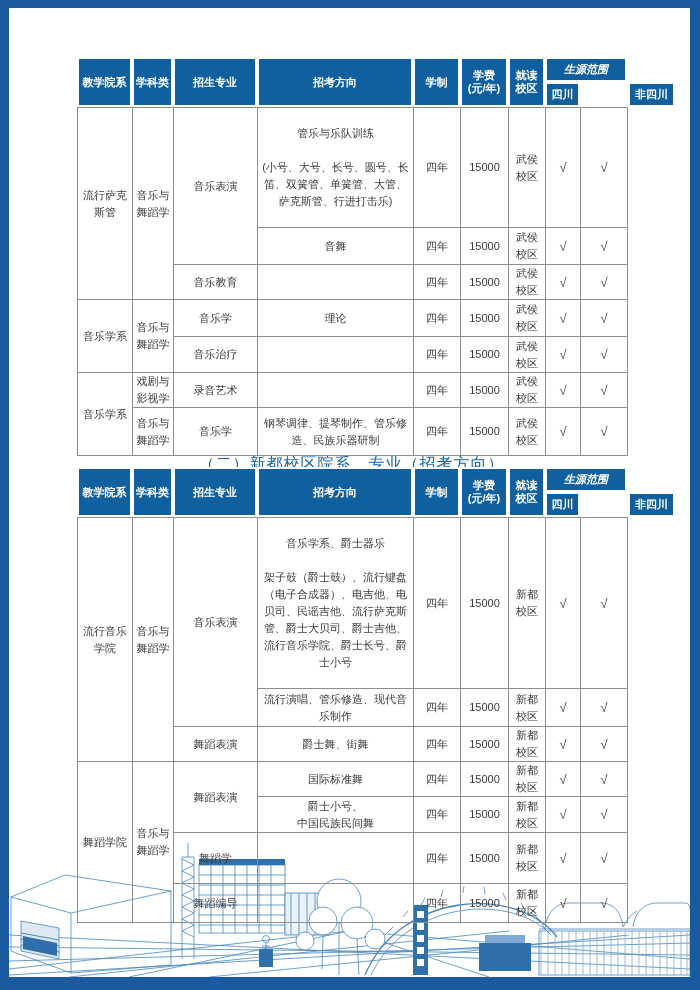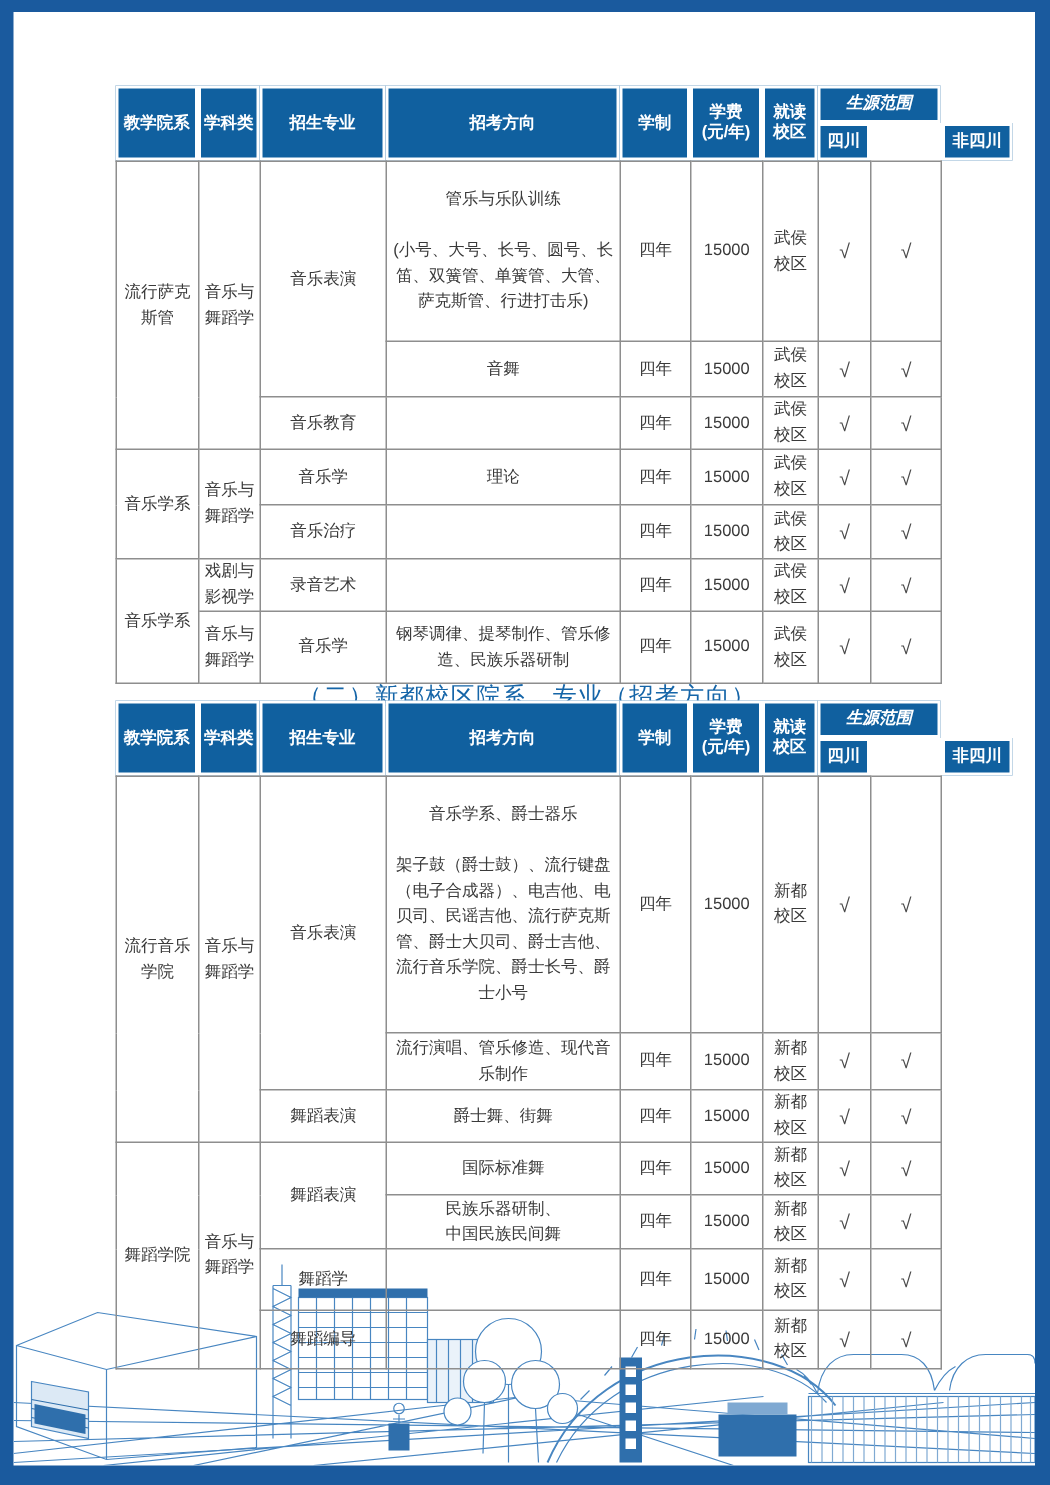--- a/index.html
+++ b/index.html
@@ -225,29 +225,29 @@
         <td rowspan="4">音乐与舞蹈学</td>
         <td rowspan="2">舞蹈表演</td>
         <td>国际标准舞</td>
         <td>四年</td>
         <td>15000</td>
         <td>新都校区</td>
         <td class="chk">√</td>
         <td class="chk">√</td>
       </tr>
       <tr style="height:36px">
-        <td>民族乐器研制、
+        <td>爵士小号、
 中国民族民间舞</td>
         <td>四年</td>
         <td>15000</td>
         <td>新都校区</td>
         <td class="chk">√</td>
         <td class="chk">√</td>
       </tr>
-      <tr style="height:41px">
+      <tr style="height:51px">
         <td>舞蹈学</td>
         <td></td>
         <td>四年</td>
         <td>15000</td>
         <td>新都校区</td>
         <td class="chk">√</td>
         <td class="chk">√</td>
       </tr>
       <tr style="height:39px">
         <td>舞蹈编导</td>

